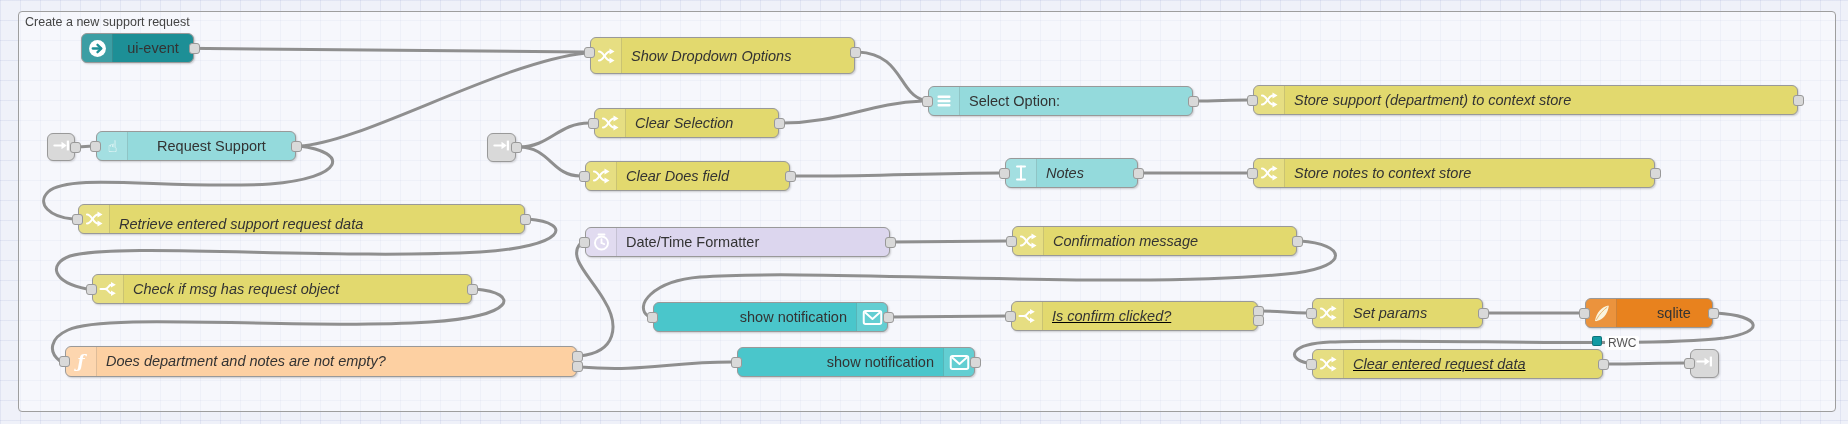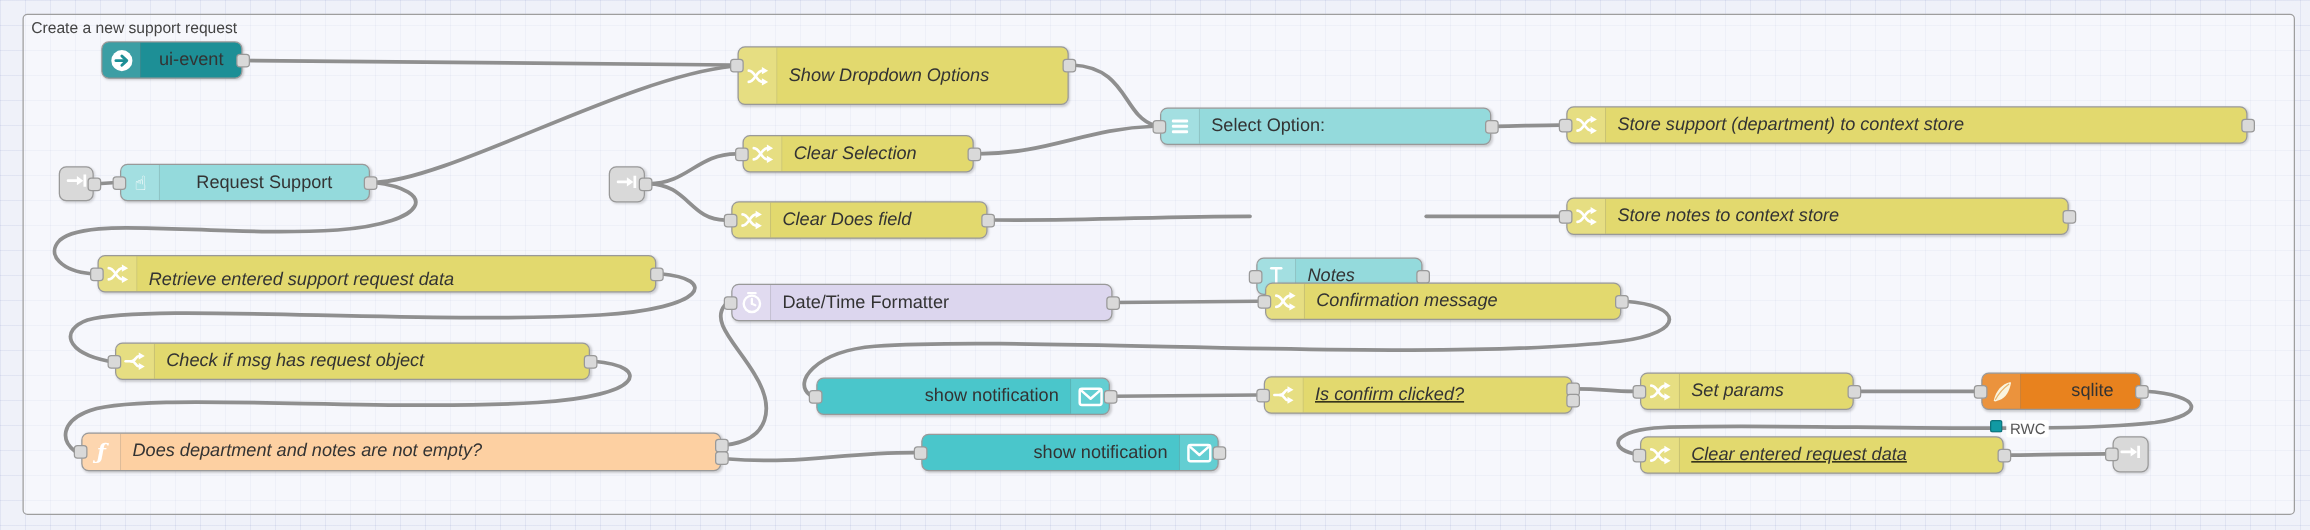--- a/index.html
+++ b/index.html
@@ -93,21 +93,21 @@
           <circle cx="9" cy="9" r="8" fill="#fff"></circle>
           <g stroke="#1d8f96" stroke-width="2.2" fill="none" stroke-linecap="round" stroke-linejoin="round">
             <path d="M4.5,9 H12"></path>
             <path d="M9,5.5 L12.7,9 L9,12.5"></path>
           </g>
         </svg>
       </div>
       <span class="lbl center" style="line-height: 28px;">ui-event</span>
       <div class="port" style="left: 107px; top: 8.5px;"></div>
     </div>
-    <div class="node" style="left: 590px; top: 37px; width: 265px; height: 47px; background: rgb(226, 217, 110);">
+    <div class="node" style="left: 590px; top: 37px; width: 265px; height: 37px; background: rgb(226, 217, 110);">
       <div class="iconbox left">
         <svg width="18" height="18" viewBox="0 0 18 18">
           <g stroke="#fff" stroke-width="2.1" fill="none" stroke-linecap="round">
             <path d="M2,13.5 C7,13.5 8,4.5 13,4.5"></path>
             <path d="M2,4.5 C7,4.5 8,13.5 13,13.5"></path>
           </g>
           <polygon points="12.5,1.6 17.5,4.5 12.5,7.4" fill="#fff"></polygon>
           <polygon points="12.5,10.6 17.5,13.5 12.5,16.4" fill="#fff"></polygon>
         </svg>
       </div>
@@ -193,21 +193,21 @@
             <path d="M2,4.5 C7,4.5 8,13.5 13,13.5"></path>
           </g>
           <polygon points="12.5,1.6 17.5,4.5 12.5,7.4" fill="#fff"></polygon>
           <polygon points="12.5,10.6 17.5,13.5 12.5,16.4" fill="#fff"></polygon>
         </svg>
       </div>
       <span class="lbl left italic" style="line-height: 28px;">Clear Does field</span>
       <div class="port" style="left: -7px; top: 8.5px;"></div>
       <div class="port" style="left: 199px; top: 8.5px;"></div>
     </div>
-    <div class="node" style="left: 1005px; top: 158px; width: 133px; height: 30px; background: rgb(148, 218, 220); margin-top: 48px;">
+    <div class="node" style="left: 1005px; top: 158px; width: 133px; height: 30px; background: rgb(148, 218, 220);">
       <div class="iconbox left">
         <svg width="18" height="18" viewBox="0 0 18 18">
           <g stroke="#fff" stroke-width="2" fill="none" stroke-linecap="round">
             <path d="M5,2.5 H13"></path>
             <path d="M9,2.5 V15.5"></path>
             <path d="M5,15.5 H13"></path>
           </g>
         </svg>
       </div>
       <span class="lbl left italic" style="line-height: 28px;">Notes</span>

